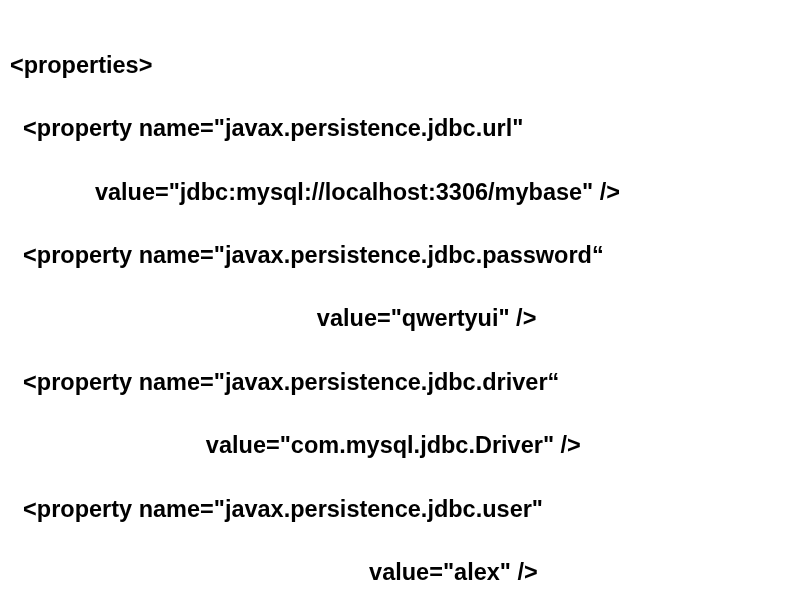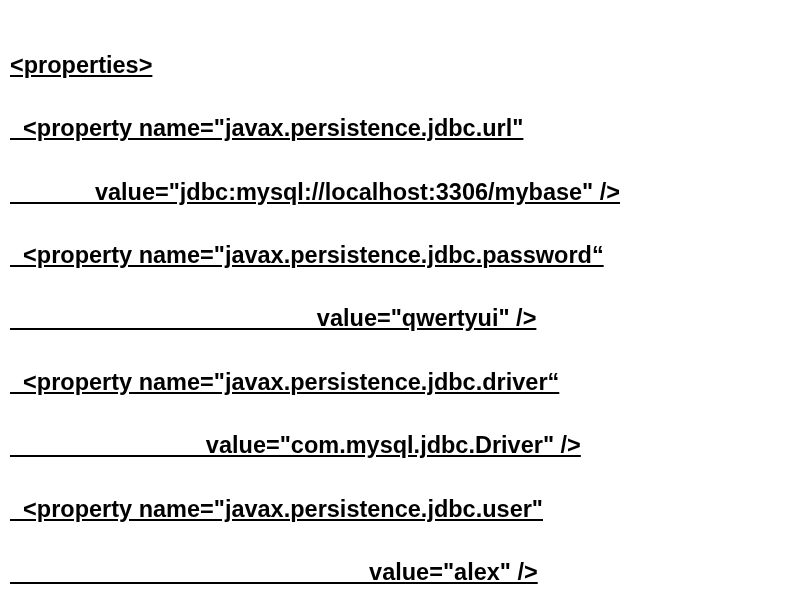--- a/index.html
+++ b/index.html
@@ -12,21 +12,21 @@
     font-weight: bold;
     color: #000000;
     overflow: hidden;
   }
   .code {
     padding: 18px 10px 10px 10px;
     font-size: 23.5px;
     line-height: 1.35;
     white-space: pre;
   }
-  .line { display: block; text-decoration: underline; }
+  .line { display: block; }
 </style>
 </head>
 <body>
 
 <div class="code">
 <span class="line">&lt;properties&gt;</span>
 <span class="line">  &lt;property name="javax.persistence.jdbc.url"</span>
 <span class="line">             value="jdbc:mysql://localhost:3306/mybase" /&gt;</span>
 <span class="line">  &lt;property name="javax.persistence.jdbc.password“</span>
 <span class="line">                                               value="qwertyui" /&gt;</span>

